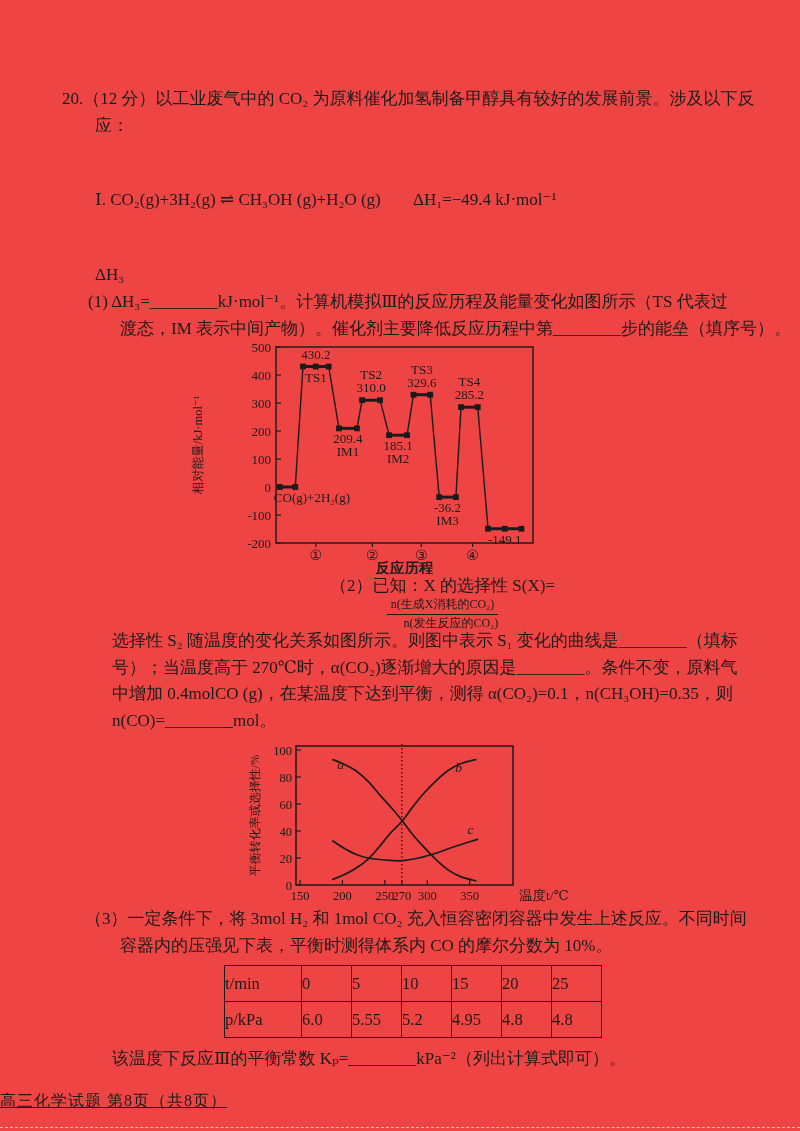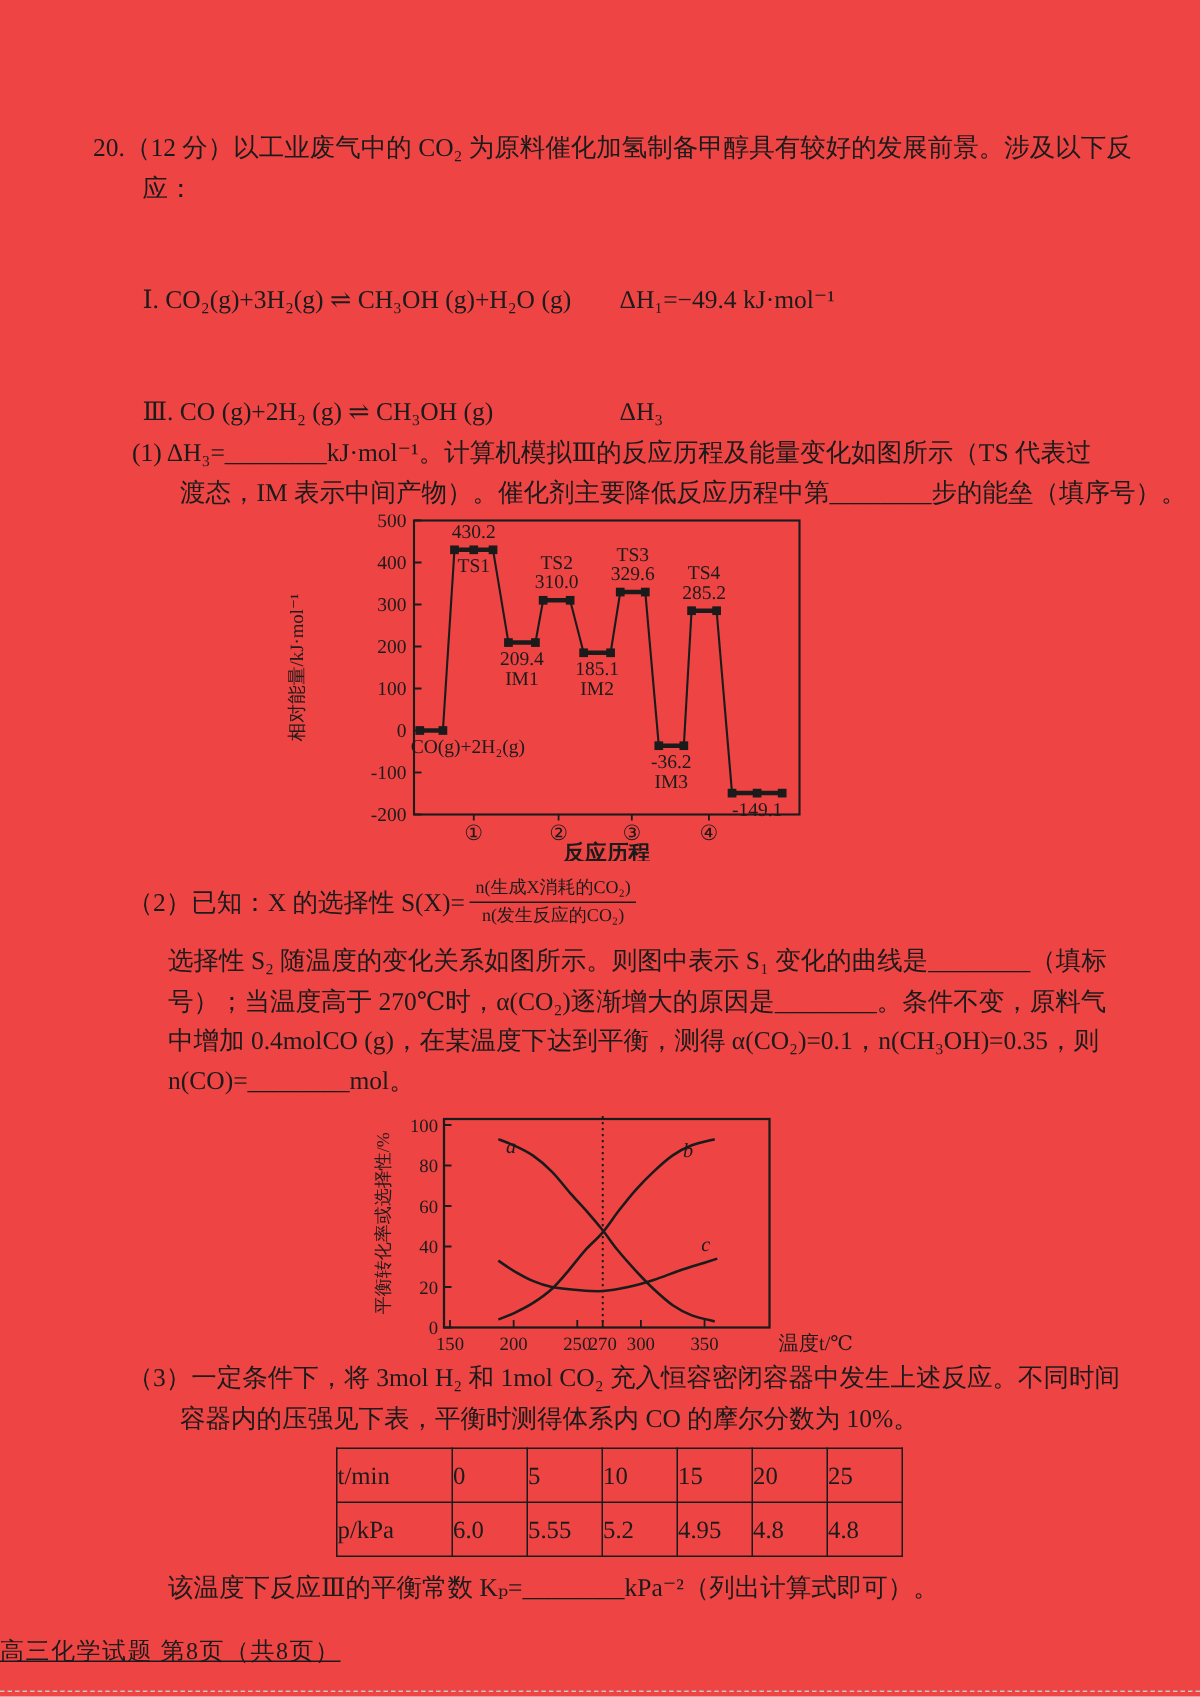--- a/index.html
+++ b/index.html
@@ -21,29 +21,29 @@
   .indent-c2{margin-left:112px;}
   .p1{margin-left:88px;}
   .p3{margin-left:85px;}
   .eq{display:flex;margin-left:95px;font-size:17px;line-height:28px;white-space:nowrap;margin-top:47px;}
   .eq-l{width:318px;flex:0 0 auto;}
   .chart1{display:block;margin:1px 0 0 178px;}
   .chart2{display:block;margin:2px 0 0 243px;}
   .frac-line{
     display:flex;align-items:center;
     margin-left:85px;height:54px;
-    font-size:17px;white-space:nowrap;
+    font-size:17px;white-space:nowrap;flex-direction:column;
   }
   .frac{
     display:inline-flex;flex-direction:column;
     text-align:center;font-size:12px;line-height:1.3;
     margin:0 3px;
   }
   .frac .num{border-bottom:1.5px solid #1b1b1b;padding:0 4px 1px;}
-  .frac .den{padding-top:1px;}
+  .frac .den{padding-top:1px;text-align:right;}
   .ptable{border-collapse:collapse;margin:6px 0 0 224px;table-layout:fixed;}
   .ptable td{
     border:1.7px solid #1b1b1b;text-align:left;
     font-size:16.5px;padding:0;height:35px;width:49px;
   }
   .ptable td.rowhead{width:76px;}
   .kp{margin-top:8px;}
   .footer{
     margin-top:18px;text-align:left;
     font-size:16px;letter-spacing:1px;text-decoration:underline;
@@ -56,21 +56,20 @@
 <div class="page">
 
   <div class="tl q-start">20.（12 分）以工业废气中的 CO₂ 为原料催化加氢制备甲醇具有较好的发展前景。涉及以下反</div>
   <div class="tl indent-b">应：</div>
 
   <div class="eq">
     <span class="eq-l">Ⅰ. CO₂(g)+3H₂(g) ⇌ CH₃OH (g)+H₂O (g)</span>
     <span class="eq-r">ΔH₁=−49.4 kJ·mol⁻¹</span>
   </div>
   <div class="eq">
-    <span class="eq-l">Ⅲ. CO (g)+2H₂ (g) ⇌ CH₃OH (g)</span>
     <span class="eq-r">ΔH₃</span>
   </div>
 
   <div class="tl p1">(1) ΔH₃=________kJ·mol⁻¹。计算机模拟Ⅲ的反应历程及能量变化如图所示（TS 代表过</div>
   <div class="tl indent-c">渡态，IM 表示中间产物）。催化剂主要降低反应历程中第________步的能垒（填序号）。</div>
 
   <svg id="chart1" class="chart1" width="410" height="231" viewBox="0 0 410 231">
       <rect x="98" y="4" width="257" height="196" fill="none" stroke="#1b1b1b" stroke-width="1.4"></rect>
       <line x1="98" y1="4" x2="103" y2="4" stroke="#1b1b1b" stroke-width="1.2"></line>
       <text x="93" y="8.5" font-size="13" text-anchor="end" fill="#1b1b1b" font-family="&quot;Liberation Serif&quot;,&quot;DejaVu Serif&quot;,&quot;DejaVu Sans&quot;,serif">500</text>

